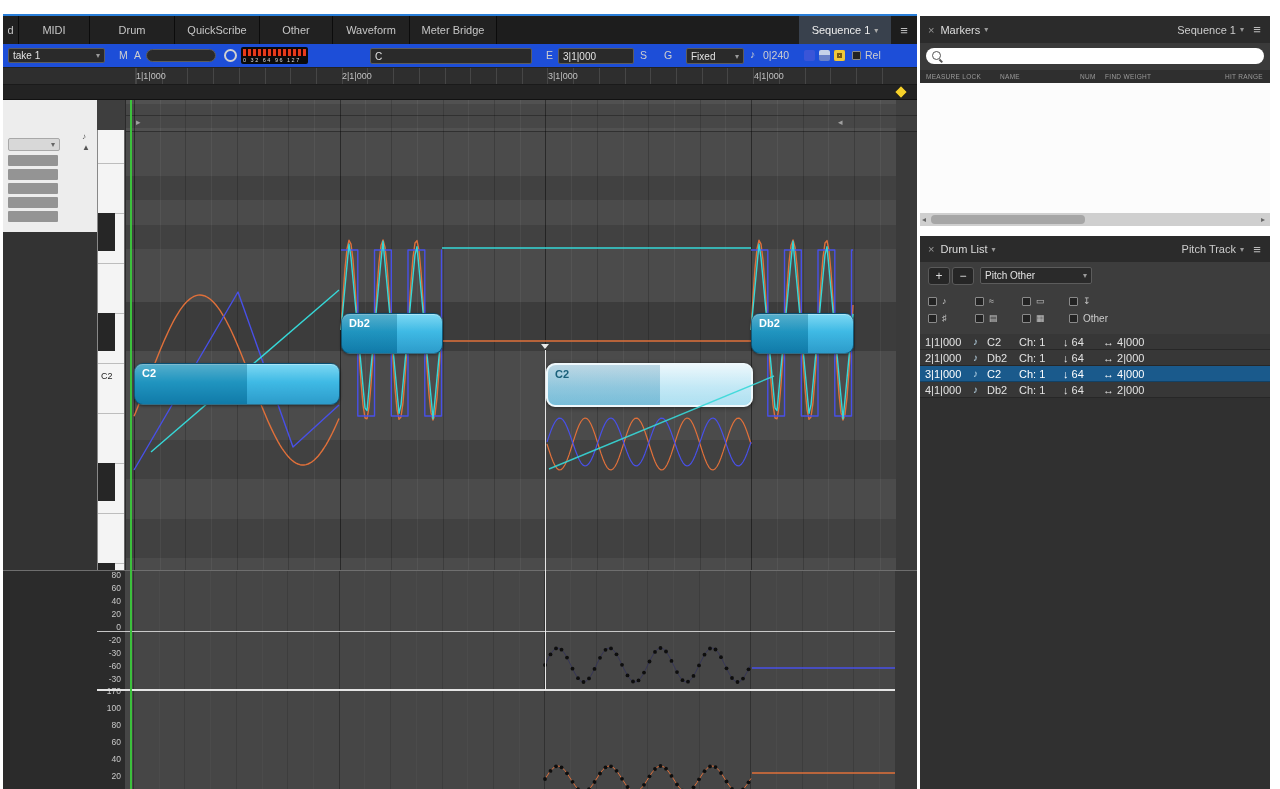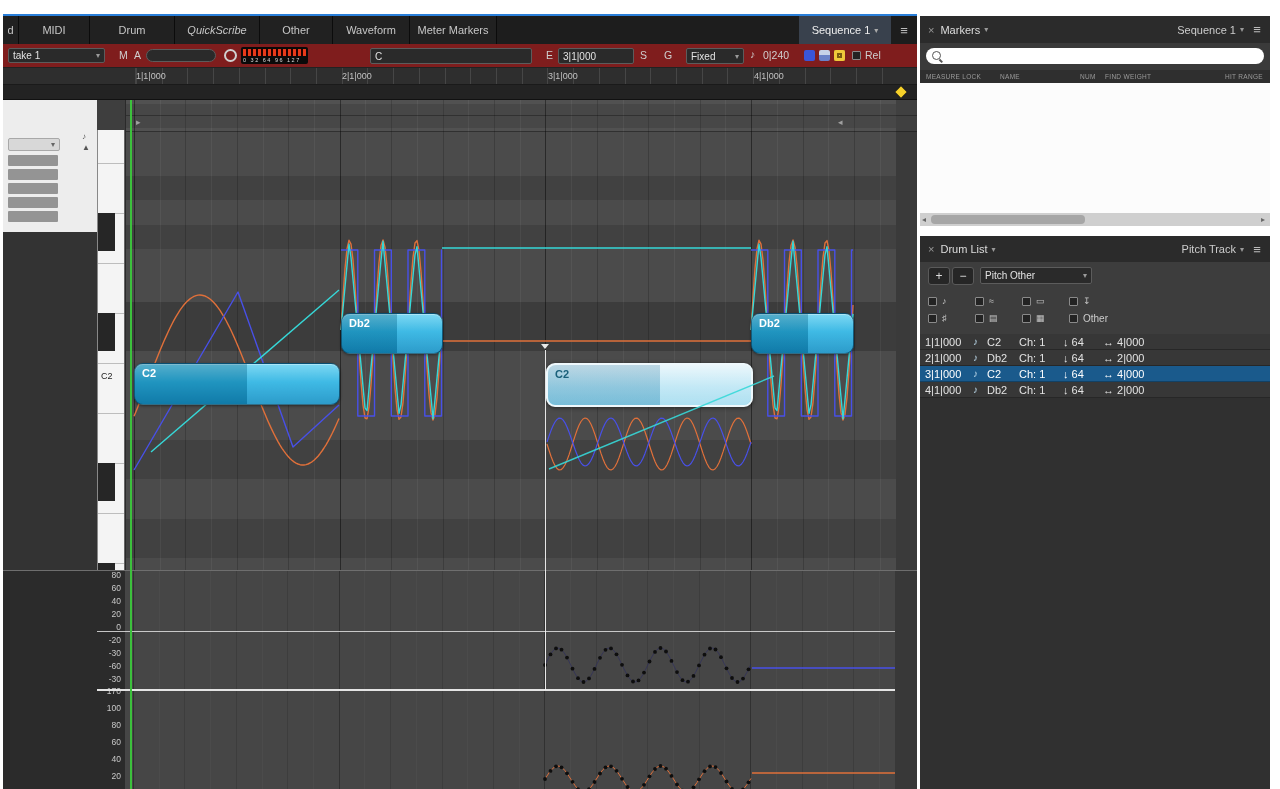--- a/index.html
+++ b/index.html
@@ -71,33 +71,33 @@
 <div class="screen">
 
   <div class="abs" style="left:3px;top:14px;width:1267px;height:775px;background:#3e3e3e;"></div>
   <div class="abs" style="left:3px;top:14px;width:1267px;height:2px;background:#2a7fd9;"></div>
 
   <div class="abs tabbar" style="left:3px;top:16px;width:914px;height:28px;">
     <div style="display:flex;align-items:stretch;height:100%;">
         <div class="tab" style="width: 15px;">d</div>
         <div class="tab" style="width: 70px;">MIDI</div>
         <div class="tab" style="width: 84px;">Drum</div>
-        <div class="tab" style="width: 84px; font-style: italic;">QuickScribe</div>
+        <div class="tab" style="width: 84px;">QuickScribe</div>
         <div class="tab" style="width: 72px;">Other</div>
         <div class="tab" style="width: 76px;">Waveform</div>
-        <div class="tab" style="width: 86px;">Meter Markers</div>
+        <div class="tab" style="width: 86px;">Meter Bridge</div>
       </div>
     <div class="seqsel">
       <span>Sequence 1</span>
       <span class="arr" style="font-size:8px;color:#aaa;">▾</span>
     </div>
     <div class="menuicon">≡</div>
   </div>
 
-  <div class="abs" style="left:3px;top:44px;width:1007px;height:24px;background:#7f1d1d;border-bottom:1px solid #222;">
+  <div class="abs" style="left:3px;top:44px;width:1007px;height:24px;background:#1d4ed8;border-bottom:1px solid #222;">
     <div class="fld" style="left:5px;top:4px;width:97px;height:15px;">
       <span>take 1</span>
       <span class="arr">▾</span>
     </div>
     <span class="lbl" style="left:116px;top:5px;">M</span>
     <span class="lbl" style="left:131px;top:5px;">A</span>
     <div class="fld" style="left:143px;top:5px;width:70px;height:13px;border-radius:7px;"></div>
     <div class="abs" style="left:221px;top:5px;width:13px;height:13px;border:2px solid #d0d0d0;border-radius:50%;"></div>
     <div class="abs" style="left:238px;top:3px;width:67px;height:17px;background:#0a0a0a;border-radius:2px;">
       <div class="abs" style="left:2px;top:2px;right:2px;height:7px;background:repeating-linear-gradient(90deg,#e83a1a 0 3px,#200000 3px 5px);"></div>

